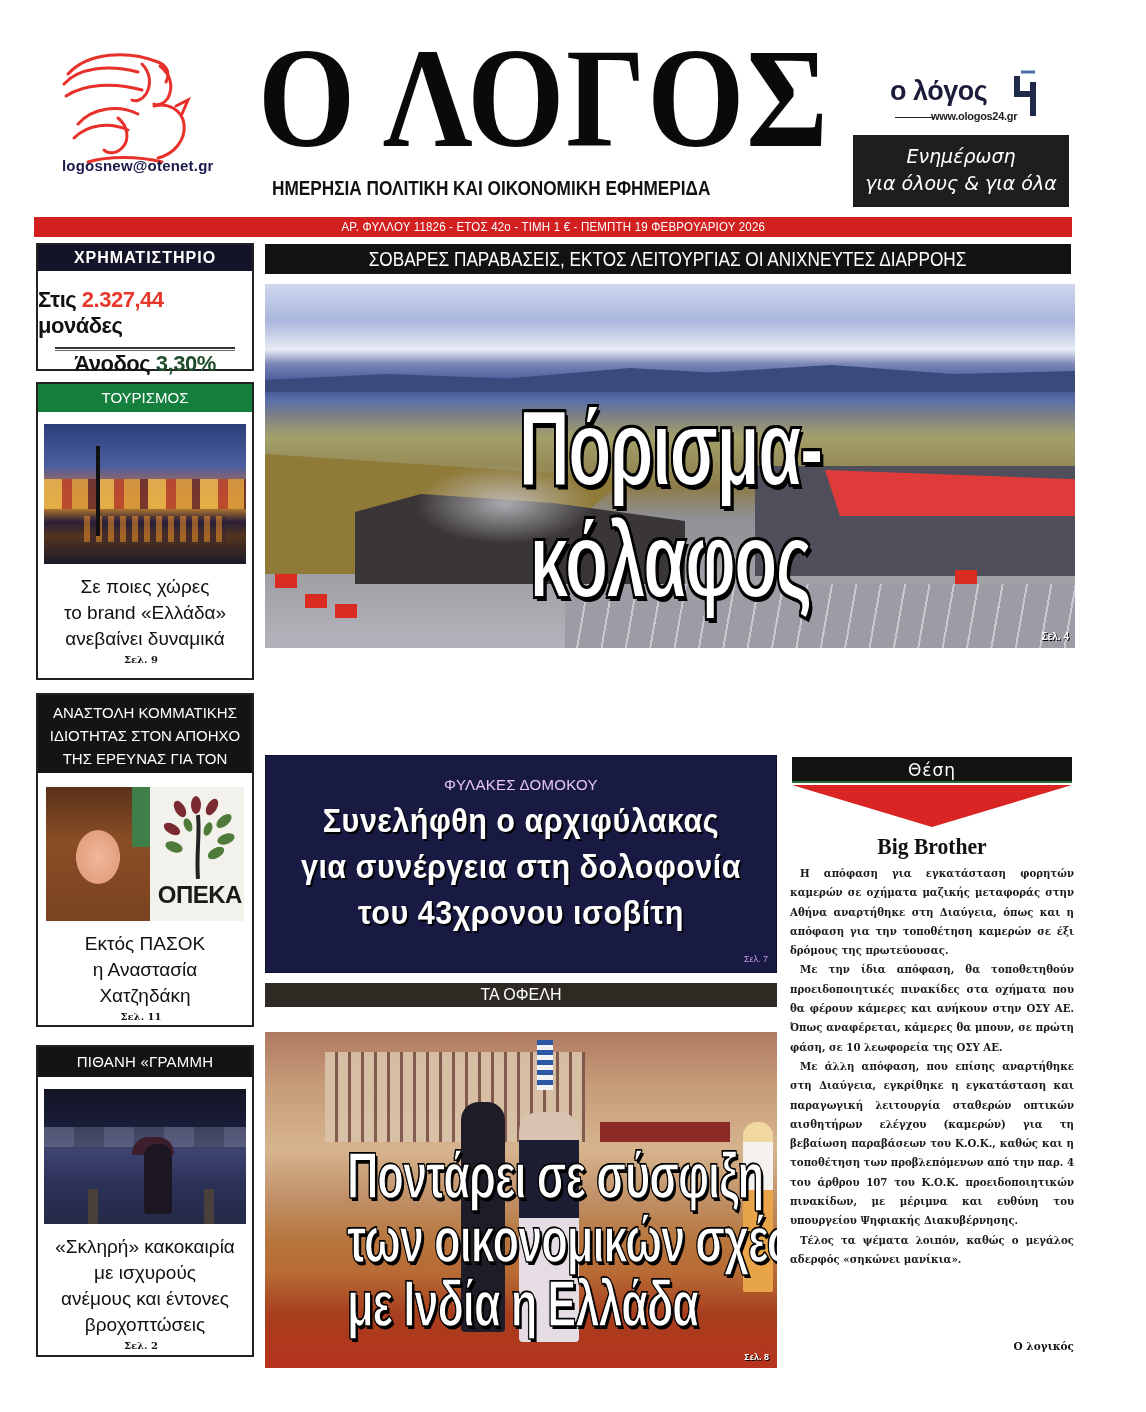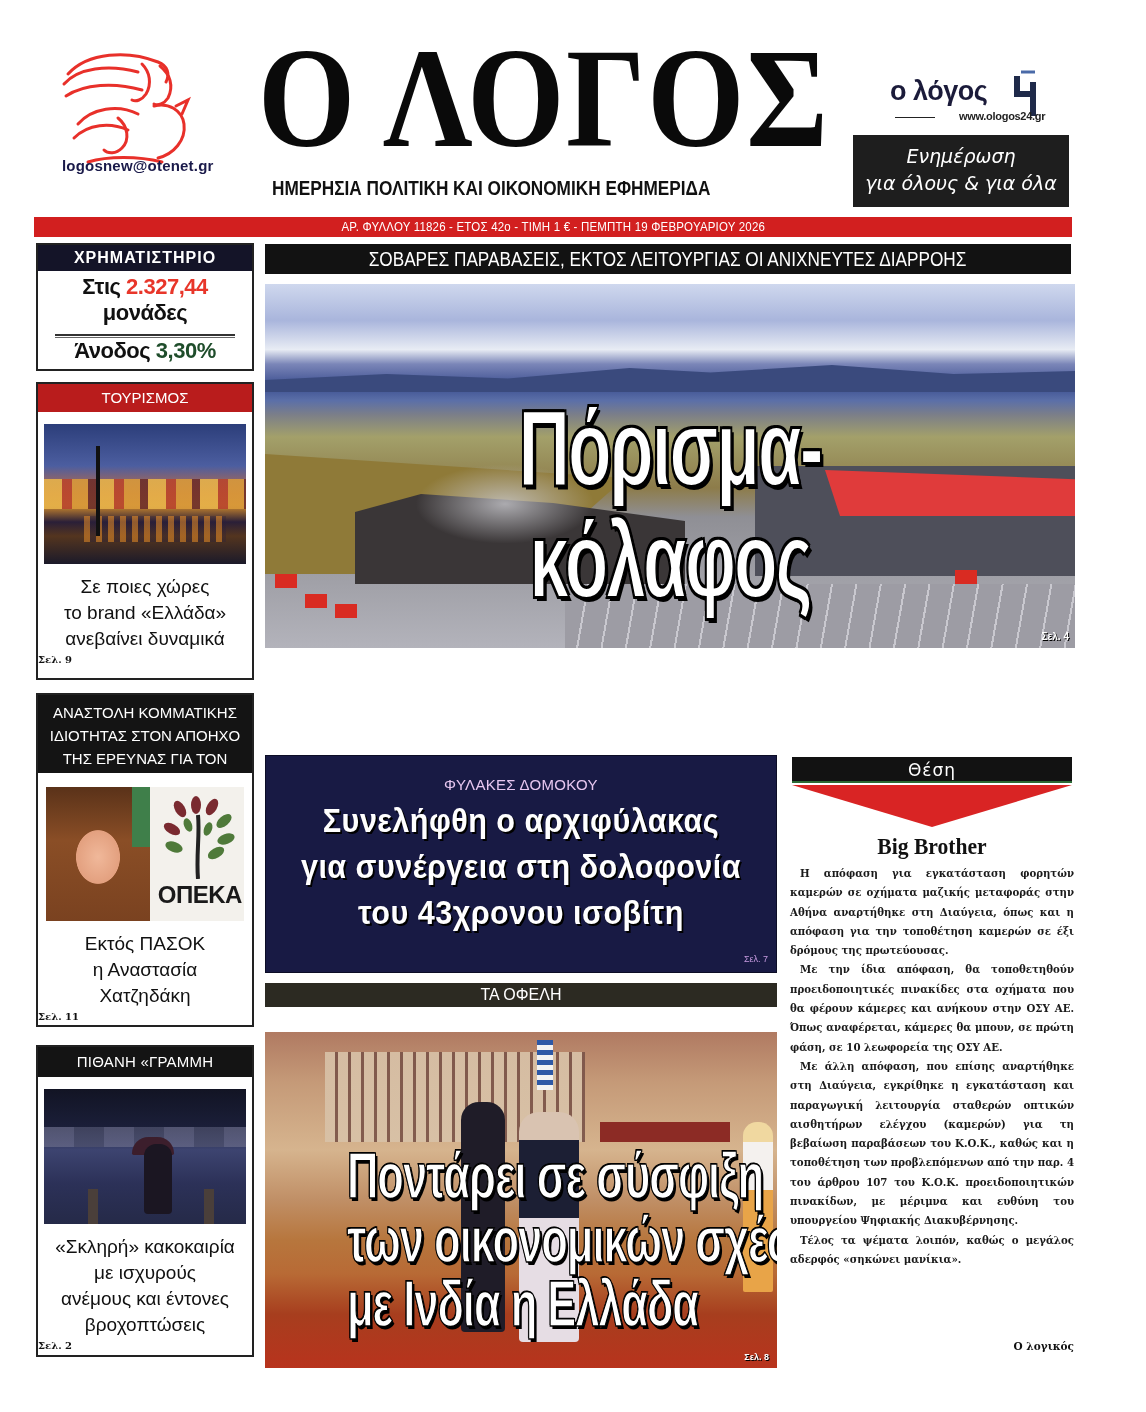--- a/index.html
+++ b/index.html
@@ -11,48 +11,48 @@
   
   .logo-art { left: 58px; top: 44px; width: 140px; height: 130px; }
   .email { left: 62px; top: 157px; width: 170px; font-size: 15px; font-weight: bold; color: #1a1a4a; letter-spacing: 0.2px; }
   .title { left: 258px; top: 28px; width: 500px; height: 140px; font-family: "Liberation Serif", serif; font-weight: bold; font-size: 142px; line-height: 140px; letter-spacing: 2px; transform: scaleX(0.88); transform-origin: left top; color: #0a0a0a; white-space: nowrap; }
   .subtitle { left: 272px; top: 176px; width: 500px; font-size: 21px; font-weight: bold; letter-spacing: 0px; transform: scaleX(0.82); transform-origin: left top; white-space: nowrap; color: #111; }
 
   .brand24 { left: 885px; top: 74px; width: 170px; height: 58px; }
   .brand24 .name { position: absolute; left: 5px; top: 2px; font-size: 27px; font-weight: bold; color: #1b1b3a; letter-spacing: -0.5px; }
   .brand24 .num { position: absolute; left: 128px; top: -6px; width: 26px; height: 50px; }
   .brand24 .line { position: absolute; left: 10px; top: 43px; width: 40px; height: 1px; background: #222; }
-  .brand24 .url { position: absolute; left: 46px; top: 36px; font-size: 11px; font-weight: bold; color: #222; letter-spacing: -0.3px; margin-left: 28px; }
+  .brand24 .url { position: absolute; left: 46px; top: 36px; font-size: 11px; font-weight: bold; color: #222; letter-spacing: -0.3px; }
 
   .tagline-box { left: 853px; top: 135px; width: 216px; height: 72px; background: #1e1e1e; color: #fff; text-align: center; font-family: "DejaVu Sans", sans-serif; font-style: italic; font-size: 19px; line-height: 27px; padding-top: 8px; font-weight: 300; }
 
   .issue-bar { left: 34px; top: 217px; width: 1038px; height: 20px; background: #d21f1f; color: #fff; font-size: 12.5px; line-height: 20px; text-align: center; letter-spacing: 0.2px; }
   .issue-bar span { display: inline-block; transform: scaleX(0.92); }
 
   
   .box { border: 2px solid #222; background: #fff; }
   .box-head { background: #141428; color: #fff; text-align: center; font-weight: bold; }
 
   .stock { left: 36px; top: 243px; width: 218px; height: 128px; }
   .stock .box-head { height: 26px; line-height: 26px; font-size: 16px; letter-spacing: 1px; }
-  .stock .points { margin-top: 3px; text-align: center; font-size: 22px; font-weight: bold; letter-spacing: -0.5px; }
+  .stock .points { margin-top: 16px; text-align: left; font-size: 22px; font-weight: bold; letter-spacing: -0.5px; }
   .stock .points .val { color: #e8362a; }
   .stock .rule { margin: 8px auto 0; width: 180px; height: 4px; border-top: 2px solid #333; border-bottom: 1px solid #666; }
   .stock .rise { text-align: center; font-size: 22px; font-weight: bold; letter-spacing: -0.5px; }
   .stock .rise .val { color: #1f4d2b; }
 
   .tourism { left: 36px; top: 382px; width: 218px; height: 298px; }
-  .tourism .box-head { height: 28px; line-height: 28px; font-size: 15px; font-weight: normal; background: #b91c1c; }
+  .tourism .box-head { height: 28px; line-height: 28px; font-size: 15px; font-weight: normal; background: #15803d; }
   .photo { position: relative; overflow: hidden; }
   .tourism .photo { margin: 12px 6px 0 6px; height: 140px; background: linear-gradient(180deg, #2c3e7a 0%, #4c5ea0 30%, #c86a3a 50%, #d08a2c 58%, #2a1f38 70%, #54351f 80%, #1b1a2a 100%); }
   .tourism .photo .bld { position: absolute; left: 0; top: 55px; width: 100%; height: 30px; background: repeating-linear-gradient(90deg, #e6b24a 0 18px, #b8452e 18px 28px, #d8993a 28px 44px, #6d2f2b 44px 52px); opacity: 0.9; }
   .tourism .photo .refl { position: absolute; left: 20%; top: 92px; width: 70%; height: 26px; background: repeating-linear-gradient(90deg, rgba(230,140,40,0.55) 0 6px, rgba(40,30,60,0.3) 6px 12px); }
   .tourism .photo .lamp { position: absolute; left: 52px; top: 22px; width: 4px; height: 90px; background: #111; }
   .card-text { text-align: center; font-size: 19px; line-height: 26px; margin-top: 10px; color: #111; }
-  .page-ref { text-align: left; font-family: "DejaVu Serif", serif; font-weight: bold; font-size: 10px; padding-right: 8px; margin-top: 2px; }
+  .page-ref { text-align: center; font-family: "DejaVu Serif", serif; font-weight: bold; font-size: 10px; padding-right: 8px; margin-top: 2px; }
 
   .opeka { left: 36px; top: 693px; width: 218px; height: 334px; }
   .opeka .box-head { height: 78px; font-size: 15px; line-height: 23px; padding-top: 6px; font-weight: normal; background: #141414; }
   .opeka .imgs { display: flex; margin: 14px 8px 0 8px; height: 134px; }
   .opeka .person { width: 108px; height: 134px; background: radial-gradient(ellipse 36px 44px at 52px 70px, #f0b89a 0%, #e3a07f 60%, transparent 62%), linear-gradient(180deg, #5a3219 0%, #8a4e26 40%, #7a4220 100%); position: relative; }
   .opeka .person::after { content: ""; position: absolute; right: 0; top: 0; width: 18px; height: 60px; background: #3f7f4a; }
   .opeka .logoimg { width: 98px; height: 134px; background: #f3f1ec; position: relative; }
   .opeka .logoimg .leaves { position: absolute; left: 10px; top: 8px; width: 78px; height: 84px; }
   .opeka .logoimg .word { position: absolute; left: 2px; top: 94px; width: 96px; text-align: center; font-size: 24px; font-weight: bold; letter-spacing: -0.5px; color: #1a1a1a; }
 

